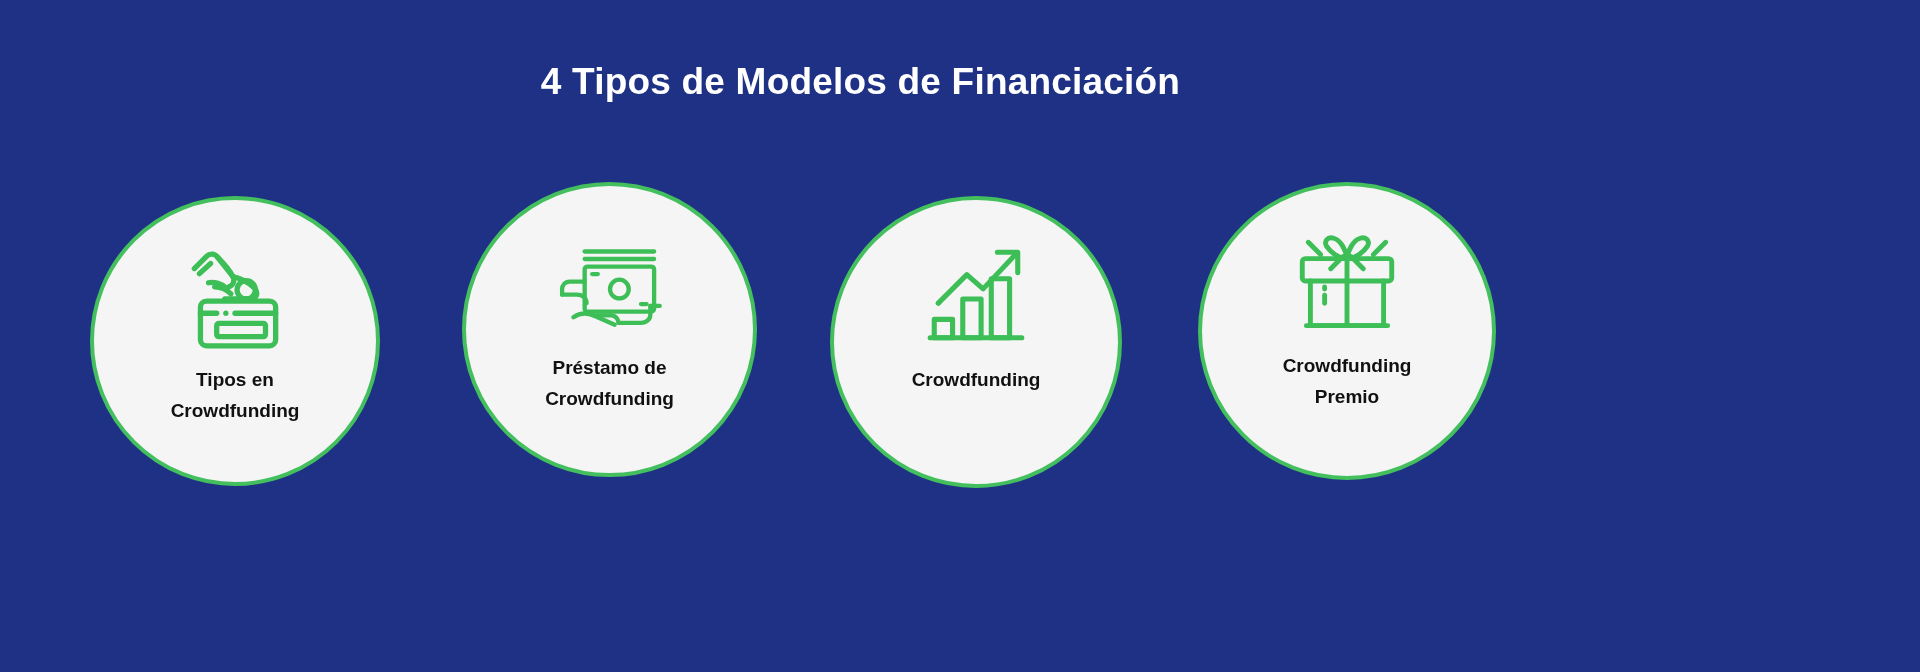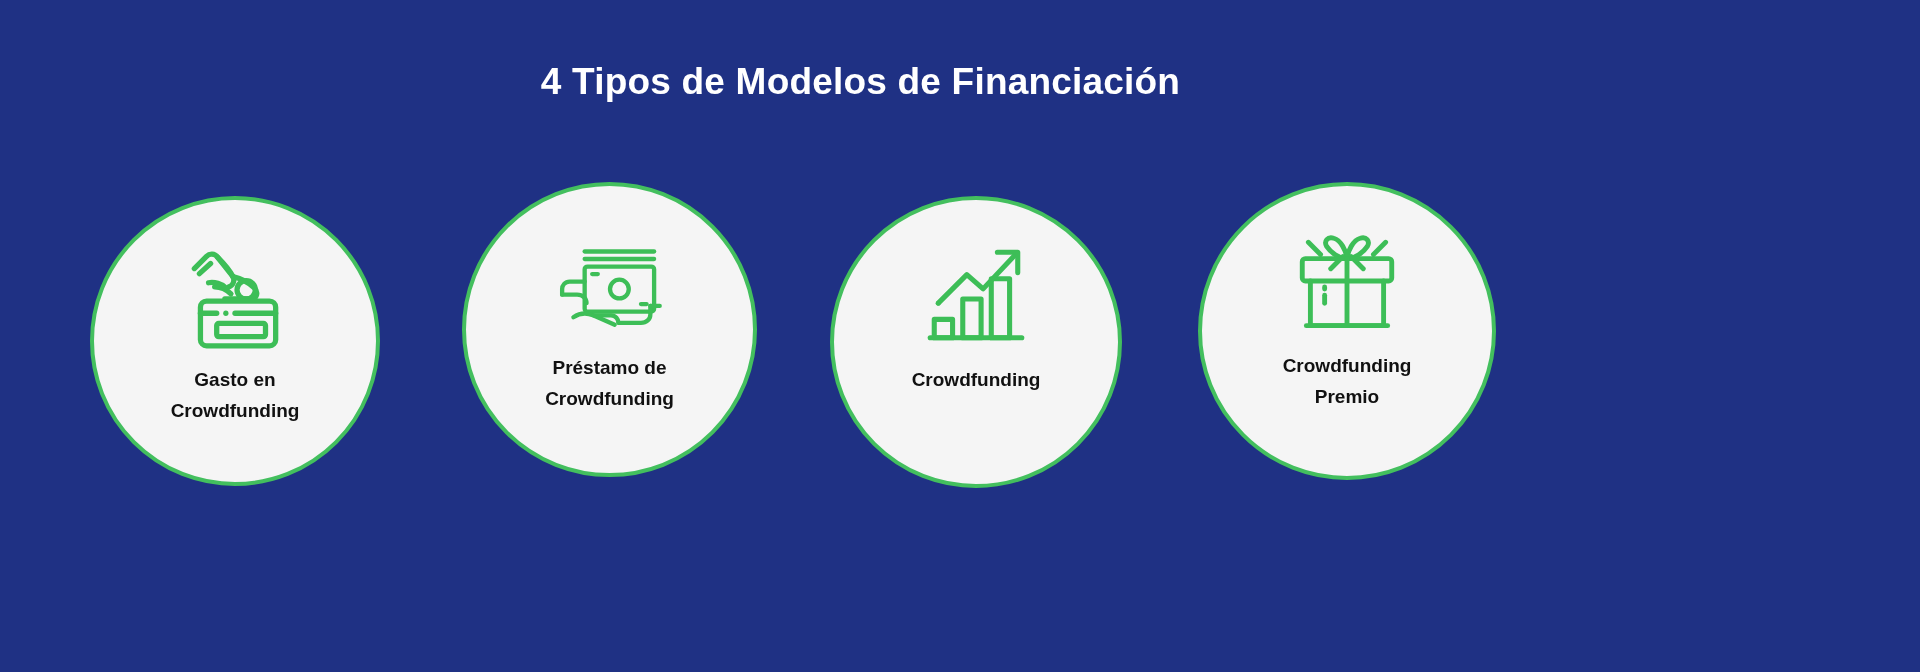--- a/index.html
+++ b/index.html
@@ -107,21 +107,21 @@
           <path d="M34 40 C40 39 47 41 51 45"></path>
           <circle cx="71" cy="47" r="9"></circle>
           <rect x="26" y="58" width="74" height="44" rx="6"></rect>
           <path d="M26 70 H42"></path>
           <path d="M60 70 H100"></path>
           <circle cx="51" cy="70" r="2.6" fill="#3DBE57" stroke="none"></circle>
           <rect x="42" y="80" width="48" height="13" rx="2"></rect>
         </svg>
       </div>
       <div class="card-label">
-        <span>Gasto en</span>
+        <span>Tipos en</span>
         <span class="l2">Crowdfunding</span>
       </div>
     </div>
 
     <div class="card card-2">
       <div class="card-icon">
         <svg viewBox="0 0 130 110" fill="none" stroke="#3DBE57" stroke-width="4.6" stroke-linecap="round" stroke-linejoin="round">
           <path d="M38 14 H112"></path>
           <path d="M38 22 H112"></path>
           <rect x="38" y="30" width="74" height="48" rx="3"></rect>

